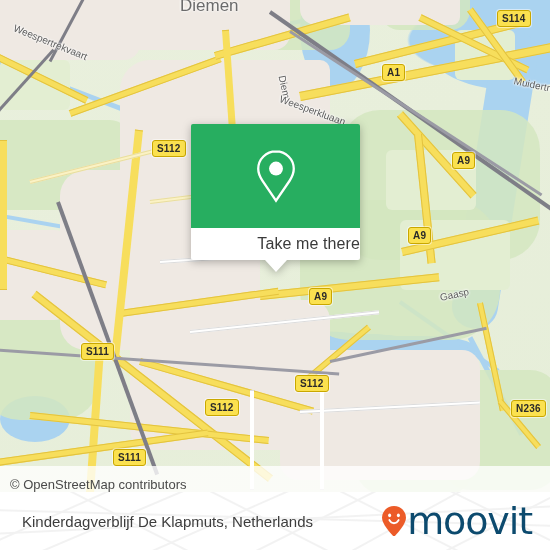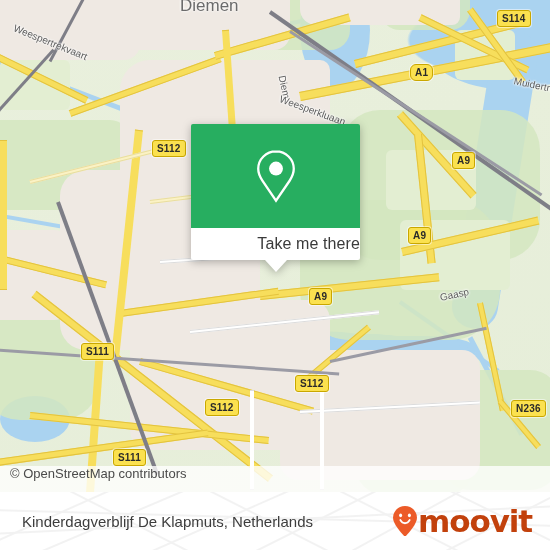--- a/index.html
+++ b/index.html
@@ -82,21 +82,21 @@
   .popup-tail{
     position:absolute;left:50%;top:136px;margin-left:-11px;
     width:0;height:0;border-left:11px solid transparent;border-right:11px solid transparent;
     border-top:12px solid #fff;
   }
 
   
   .attrib{
     position:absolute;left:0;top:466px;width:550px;height:26px;
     background:rgba(255,255,255,.78);
-    display:flex;align-items:flex-start;
+    display:flex;align-items:flex-end;
   }
   .attrib span{
     padding-left:10px;font-size:13px;color:#4a4a4a;
     font-family:"Liberation Sans", sans-serif;
   }
 
   
   .footer{
     position:absolute;left:0;top:492px;width:550px;height:58px;
     background:#fff;overflow:hidden;
@@ -105,21 +105,21 @@
   .footer-bg{position:absolute;inset:0;pointer-events:none;opacity:.5;}
   .footer-title{
     position:relative;padding-left:22px;font-size:15px;color:#3d3d3d;
     font-family:"Liberation Sans", sans-serif;white-space:nowrap;
   }
   .footer-logo{
     position:relative;padding-right:18px;display:flex;align-items:center;gap:1px;
   }
   .logo-pin{width:24px;height:30px;display:block;}
   .logo-word{
-    font-size:31px;color:#c2410c;font-weight:bold;letter-spacing:-1.1px;
+    font-size:38px;color:#0c4a6e;font-weight:normal;letter-spacing:-1.1px;
     font-family:"DejaVu Sans", sans-serif;line-height:30px;
   }
 </style>
 </head>
 <body>
 
 <div id="app">
 
   <div class="map">
     <div class="map-base"></div>
@@ -209,21 +209,21 @@
 
     <div class="placelabel" style="left:180px;top:-4px;">Diemen</div>
 
     <div class="maplabel" style="left:14px;top:22px;transform:rotate(22deg);transform-origin:0 50%;">Weespertrekvaart</div>
     <div class="maplabel" style="left:282px;top:70px;transform:rotate(78deg);transform-origin:0 50%;">Diem</div>
     <div class="maplabel" style="left:280px;top:93px;transform:rotate(20deg);transform-origin:0 50%;">Weesperkluaan</div>
     <div class="maplabel" style="left:514px;top:75px;transform:rotate(12deg);transform-origin:0 50%;">Muidertrekvaart</div>
     <div class="maplabel" style="left:440px;top:292px;transform:rotate(-12deg);transform-origin:0 50%;">Gaasp</div>
 
     <div class="shield" style="left:497px;top:10px;">S114</div>
-    <div class="shield" style="left:410px;top:64px;border-radius:6px;">A1</div>
+    <div class="shield" style="left:382px;top:64px;">A1</div>
     <div class="shield" style="left:152px;top:140px;">S112</div>
     <div class="shield" style="left:452px;top:152px;">A9</div>
     <div class="shield" style="left:408px;top:227px;">A9</div>
     <div class="shield" style="left:309px;top:288px;">A9</div>
     <div class="shield" style="left:81px;top:343px;">S111</div>
     <div class="shield" style="left:295px;top:375px;">S112</div>
     <div class="shield" style="left:511px;top:360px;margin-top:40px;">N236</div>
     <div class="shield" style="left:205px;top:399px;">S112</div>
     <div class="shield" style="left:113px;top:449px;">S111</div>
 

